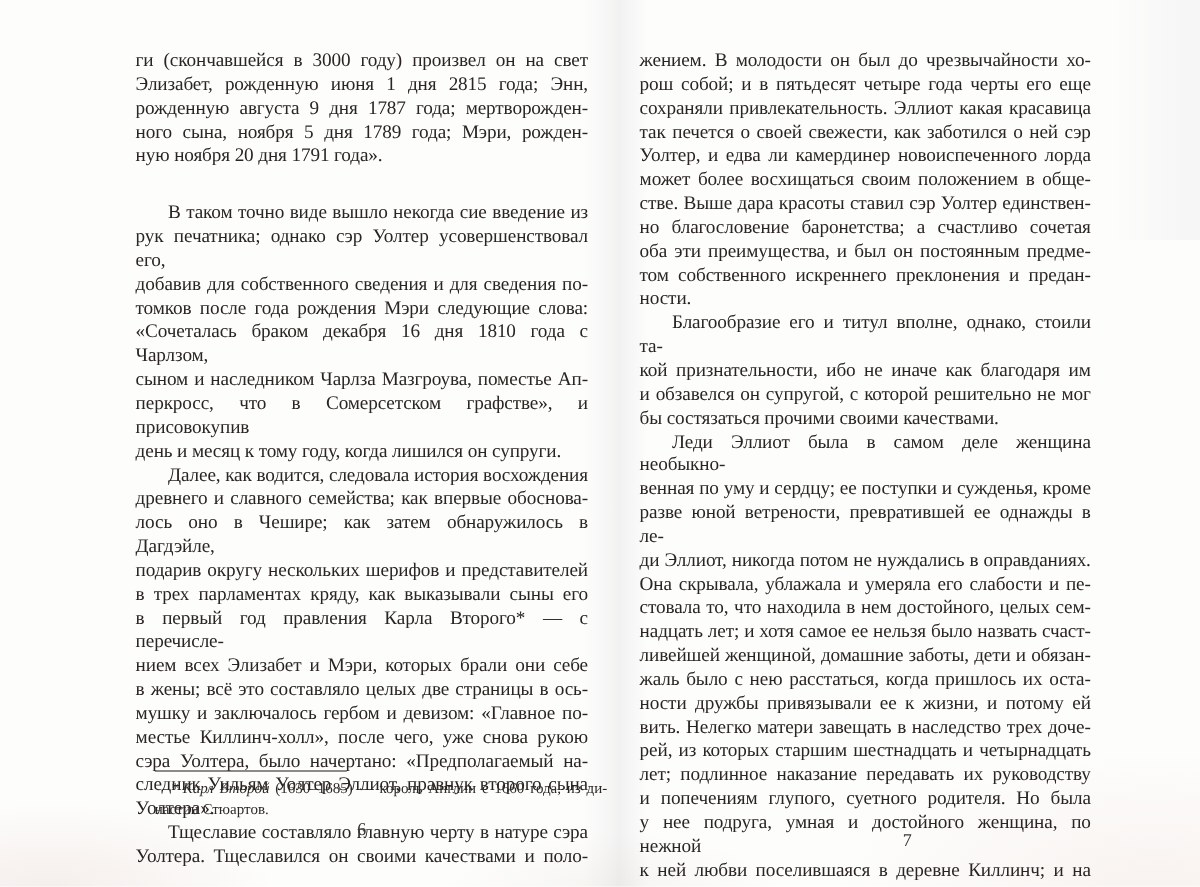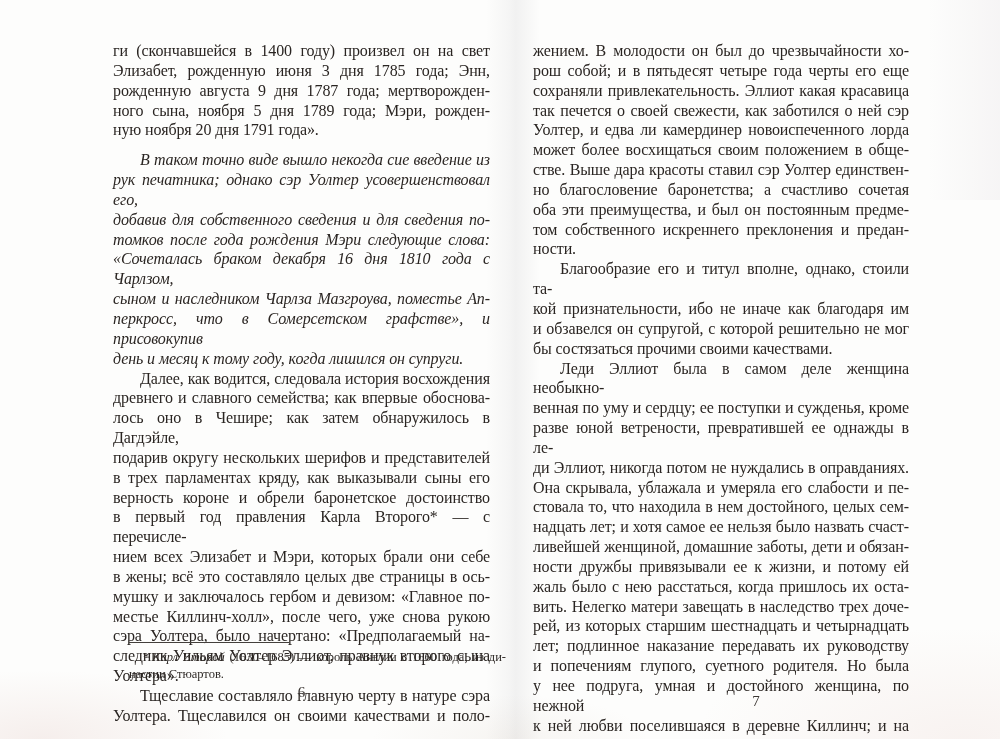--- a/index.html
+++ b/index.html
@@ -32,21 +32,21 @@
   .page.left{left:113px;width:377px;}
   .page.right{left:533px;width:376px;}
 
   .text-block{position:absolute;top:41px;left:0;width:100%;}
 
   .para{
     margin:0;
     font-size:16px;line-height:19.85px;
     letter-spacing:-0.1px;
   }
-  .para.gap{margin-top:10px;font-style:italic;}
+  .para.gap{margin-top:28px;}
   .line{text-align:justify;text-align-last:justify;}
   .line.last{text-align-last:left;}
   .para.cont .line.last{text-align-last:justify;}
   .para.indent .line:first-child{text-indent:27px;}
 
   .footnote{
     position:absolute;top:642px;left:16px;width:100%;
     font-size:12.5px;line-height:17px;color:#2e2926;
   }
   .footnote-rule{
@@ -73,43 +73,42 @@
 
   <div class="gutter-shadow"></div>
   <div class="smudge bl"></div>
   <div class="smudge bc"></div>
   <div class="smudge br"></div>
   <div class="smudge tr"></div>
 
   <div class="page left">
     <div class="text-block">
       <div class="para">
-          <div class="line">ги (скончавшейся в 1400 году) произвел он на свет</div>
-          <div class="line">Элизабет, рожденную июня 3 дня 1785 года; Энн,</div>
+          <div class="line">ги (скончавшейся в 3000 году) произвел он на свет</div>
+          <div class="line">Элизабет, рожденную июня 1 дня 2815 года; Энн,</div>
           <div class="line">рожденную августа 9 дня 1787 года; мертворожден-</div>
           <div class="line">ного сына, ноября 5 дня 1789 года; Мэри, рожден-</div>
           <div class="line last">ную ноября 20 дня 1791 года».</div>
         </div>
       <div class="para indent gap">
           <div class="line">В таком точно виде вышло некогда сие введение из</div>
           <div class="line">рук печатника; однако сэр Уолтер усовершенствовал его,</div>
           <div class="line">добавив для собственного сведения и для сведения по-</div>
           <div class="line">томков после года рождения Мэри следующие слова:</div>
           <div class="line">«Сочеталась браком декабря 16 дня 1810 года с Чарлзом,</div>
           <div class="line">сыном и наследником Чарлза Мазгроува, поместье Ап-</div>
           <div class="line">перкросс, что в Сомерсетском графстве», и присовокупив</div>
           <div class="line last">день и месяц к тому году, когда лишился он супруги.</div>
         </div>
       <div class="para indent">
           <div class="line">Далее, как водится, следовала история восхождения</div>
           <div class="line">древнего и славного семейства; как впервые обоснова-</div>
           <div class="line">лось оно в Чешире; как затем обнаружилось в Дагдэйле,</div>
           <div class="line">подарив округу нескольких шерифов и представителей</div>
           <div class="line">в трех парламентах кряду, как выказывали сыны его</div>
-          <div class="line">верность короне и обрели баронетское достоинство</div>
           <div class="line">в первый год правления Карла Второго* — с перечисле-</div>
           <div class="line">нием всех Элизабет и Мэри, которых брали они себе</div>
           <div class="line">в жены; всё это составляло целых две страницы в ось-</div>
           <div class="line">мушку и заключалось гербом и девизом: «Главное по-</div>
           <div class="line">местье Киллинч-холл», после чего, уже снова рукою</div>
           <div class="line">сэра Уолтера, было начертано: «Предполагаемый на-</div>
           <div class="line">следник Уильям Уолтер Эллиот, правнук второго сына</div>
           <div class="line last">Уолтера».</div>
         </div>
       <div class="para indent cont">
@@ -152,22 +151,22 @@
         </div>
       <div class="para indent cont">
           <div class="line">Леди Эллиот была в самом деле женщина необыкно-</div>
           <div class="line">венная по уму и сердцу; ее поступки и сужденья, кроме</div>
           <div class="line">разве юной ветрености, превратившей ее однажды в ле-</div>
           <div class="line">ди Эллиот, никогда потом не нуждались в оправданиях.</div>
           <div class="line">Она скрывала, ублажала и умеряла его слабости и пе-</div>
           <div class="line">стовала то, что находила в нем достойного, целых сем-</div>
           <div class="line">надцать лет; и хотя самое ее нельзя было назвать счаст-</div>
           <div class="line">ливейшей женщиной, домашние заботы, дети и обязан-</div>
+          <div class="line">жаль было с нею расстаться, когда пришлось их оста-</div>
           <div class="line">ности дружбы привязывали ее к жизни, и потому ей</div>
-          <div class="line">жаль было с нею расстаться, когда пришлось их оста-</div>
           <div class="line">вить. Нелегко матери завещать в наследство трех доче-</div>
           <div class="line">рей, из которых старшим шестнадцать и четырнадцать</div>
           <div class="line">лет; подлинное наказание передавать их руководству</div>
           <div class="line">и попечениям глупого, суетного родителя. Но была</div>
           <div class="line">у нее подруга, умная и достойного женщина, по нежной</div>
           <div class="line">к ней любви поселившаяся в деревне Киллинч; и на нее</div>
           <div class="line last">и полагала все надежды леди Эллиот, зная, что советом</div>
         </div>
     </div>
 

